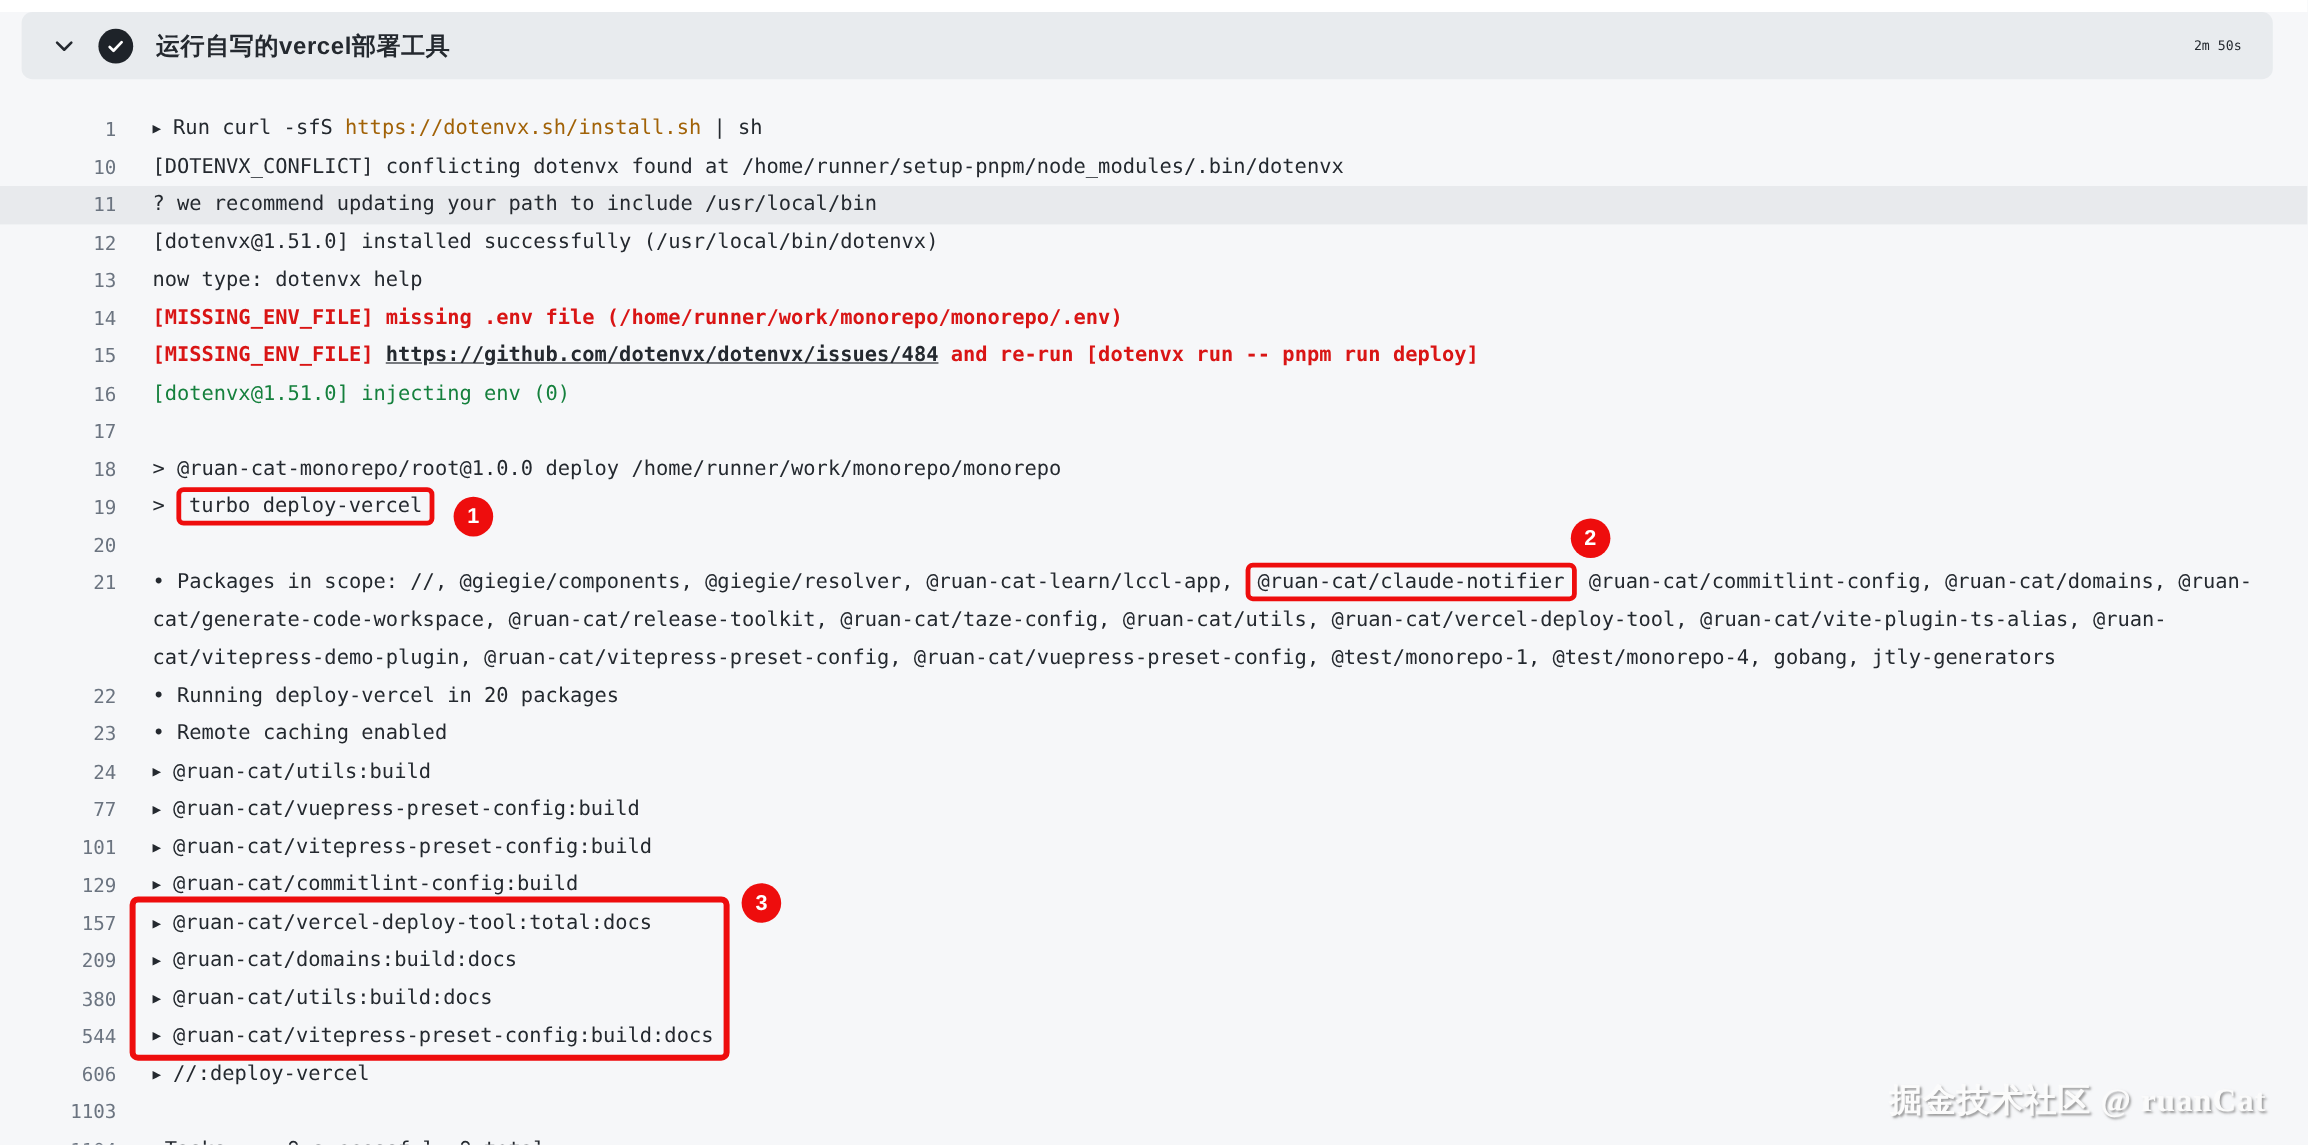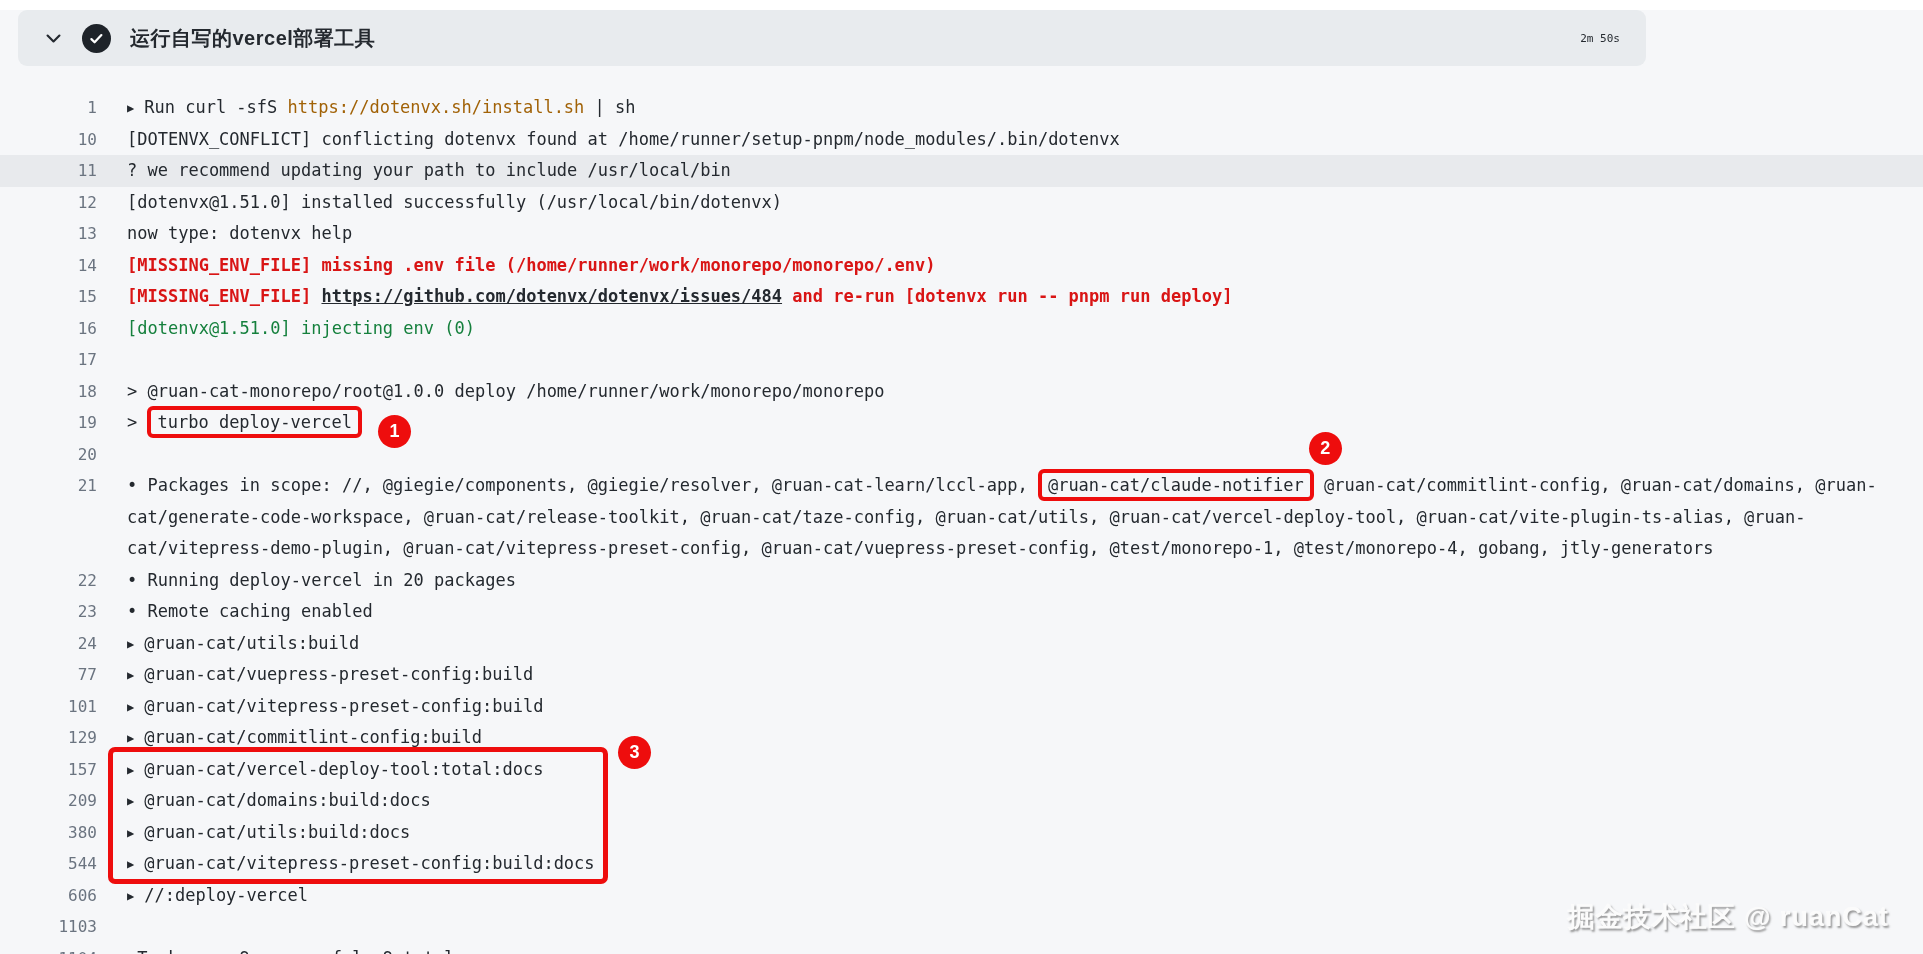--- a/index.html
+++ b/index.html
@@ -6,21 +6,21 @@
   html,body { margin:0; padding:0; }
   body {
     width:1923px; height:954px; overflow:hidden; position:relative;
     background:#f6f7f9;
     font-family:"DejaVu Sans Mono","Liberation Mono",monospace;
   }
   .topstrip { position:absolute; top:0; left:0; width:100%; height:10px; background:#ffffff; }
 
   
   .step-header {
-    position:absolute; left:18px; top:10px; width:1628px; height:56px;
+    position:absolute; left:18px; top:10px; width:1876px; height:56px;
     background:#e8ebee; border-radius:9px;
     display:flex; align-items:center; padding:0 26px; gap:19px;
     font-family:"Liberation Sans","DejaVu Sans",sans-serif;
     cursor:pointer;
   }
   .chev { display:flex; align-items:center; }
   .check-circle {
     width:29px; height:29px; border-radius:50%; background:#1e2329;
     display:flex; align-items:center; justify-content:center; flex:none;
   }
@@ -60,21 +60,21 @@
   .badge-above { position:absolute; top:-41px; right:-32px; }
   .box3 {
     position:absolute; left:108px; top:655px; width:500px; height:137px;
     border:5px solid #ee0d0d; border-radius:7px; pointer-events:none;
   }
   .box3 .anno-badge { position:absolute; left:505px; top:-16px; }
 
   
   .watermark {
     position:absolute; right:34px; top:899px;
-    font-family:Liberation Sans, sans-serif;
+    font-family:Liberation Serif, serif;
     font-size:27px; font-weight:bold; letter-spacing:1px;
     color:#fbfbfb;
     text-shadow: 1.5px 1.5px 2px rgba(90,90,90,.6), -0.5px -0.5px 1px rgba(255,255,255,.9);
   }
 </style>
 </head>
 <body>
 
 <div class="topstrip"></div>
 

